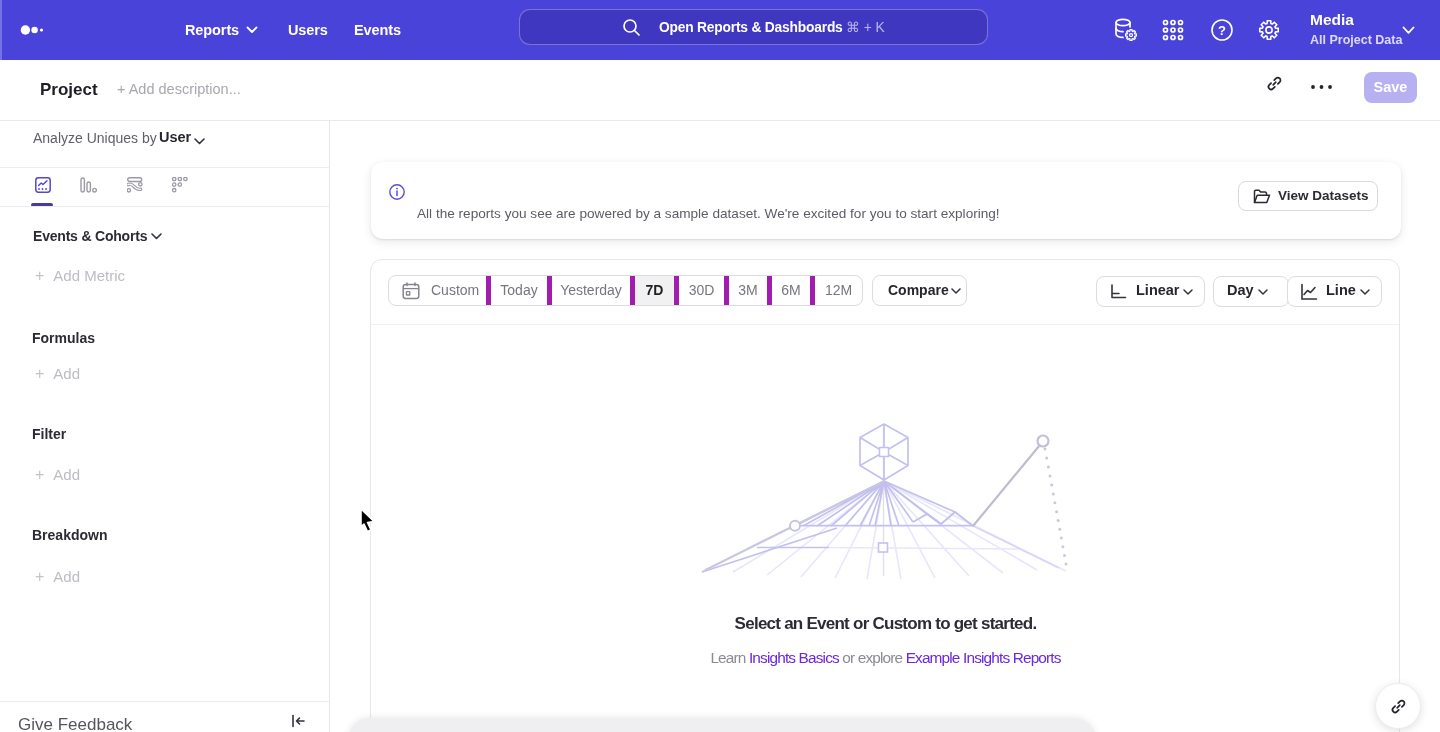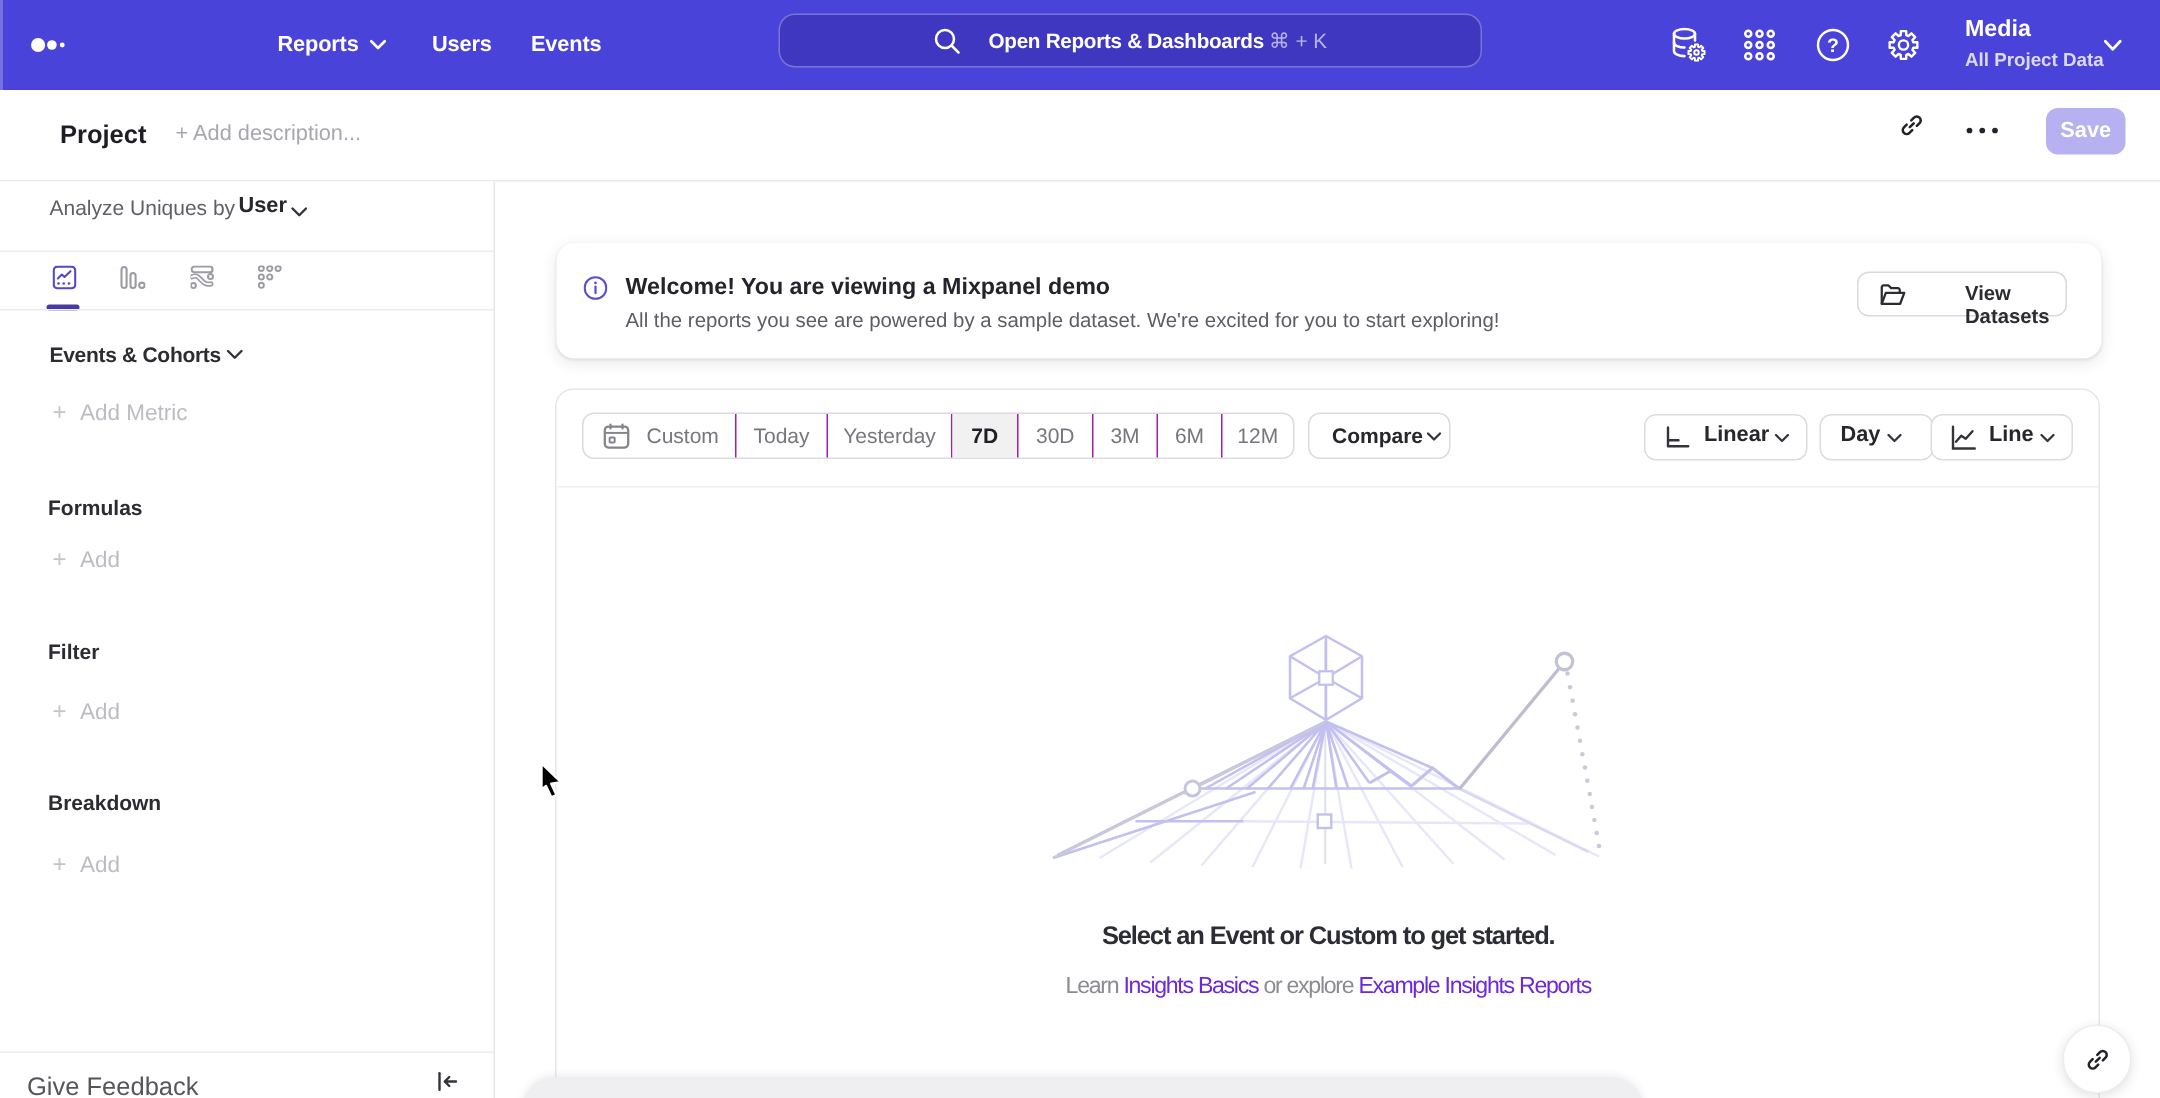--- a/index.html
+++ b/index.html
@@ -27,27 +27,27 @@
   .sb-row1 { position:absolute; left:33px; top:130px; font-size:14px; color:#5f5f68; }
   .divider { position:absolute; background:#ececf0; height:1px; }
   .sb-label { position:absolute; left:32px; font-size:14px; font-weight:700; color:#2b2b33; }
   .sb-add { position:absolute; left:35px; font-size:15px; color:#bcbcc3; }
   .sb-add .plus { font-size:16px; margin-right:9px; color:#c3c3ca; }
 
   #banner { position:absolute; left:371px; top:162px; width:1030px; height:77px; background:#fff; border-radius:12px; box-shadow:0 1px 2px rgba(40,40,60,0.10), 0 3px 10px rgba(40,40,60,0.10); }
   #banner-title { position:absolute; left:417px; top:183px; font-size:15.5px; font-weight:700; color:#23232b; }
   #banner-sub { position:absolute; left:417px; top:206px; font-size:13.6px; color:#5c5c66; }
   #viewds { position:absolute; left:1238px; top:181px; width:140px; height:30px; border:1px solid #d9d9de; border-radius:8px; background:#fff; }
-  #viewds span { position:absolute; left:39px; top:6px; font-size:13.5px; font-weight:700; color:#2b2b33;margin-left:32px; }
+  #viewds span { position:absolute; left:39px; top:6px; font-size:13.5px; font-weight:700; color:#2b2b33; }
 
   #card { position:absolute; left:370px; top:259px; width:1030px; height:500px; background:#fff; border:1px solid #e7e7eb; border-radius:12px; }
 
   
   #seg { position:absolute; left:388px; top:275px; width:475px; height:31px; border:1px solid #dcdce0; border-radius:8px; background:#fff; }
-  .segcell { position:absolute; top:0; height:29px; line-height:29px; text-align:center; font-size:14px; color:#76767e; border-right:1px solid #a21caf; }
+  .segcell { position:absolute; top:0; height:29px; line-height:29px; text-align:center; font-size:14px; color:#76767e; border-right:5px solid #a21caf; }
   .btn { position:absolute; height:31px; border:1px solid #dcdce0; border-radius:8px; background:#fff; font-size:14.5px; font-weight:700; color:#26262c; }
 
   #ctl-divider { position:absolute; left:371px; top:324px; width:1028px; height:1px; background:#f0f0f3; }
 
   #empty-title { position:absolute; left:370px; top:614px; width:1031px; text-align:center; font-size:17px; font-weight:700; color:#2c2c35; letter-spacing:-0.75px; }
   #empty-links { position:absolute; left:370px; top:649px; width:1031px; text-align:center; font-size:15.4px; color:#8b8b94; letter-spacing:-0.85px; }
   #empty-links .lnk { color:#6d28d9; }
 
   #toast { position:absolute; left:348px; top:718px; width:748px; height:30px; background:#efeff2; border-radius:22px 22px 0 0; box-shadow:0 -1px 6px rgba(60,60,80,0.10); }
   #circlebtn { position:absolute; left:1375px; top:683px; width:46px; height:46px; border-radius:50%; background:#fff; border:1px solid #ededf0; box-shadow:0 2px 8px rgba(40,40,60,0.14); }
@@ -199,21 +199,20 @@
 
   <div id="card"></div>
   <div id="ctl-divider"></div>
 
   <div id="banner"></div>
   <svg class="abs" style="left:389px;top:184px" width="16" height="16" viewBox="0 0 16 16">
     <circle cx="8" cy="8" r="7.2" stroke="#584fd2" stroke-width="1.4" fill="none"></circle>
     <circle cx="8" cy="4.6" r="0.9" fill="#584fd2"></circle>
     <path d="M8 7 V11.4" stroke="#584fd2" stroke-width="1.5" stroke-linecap="round"></path>
   </svg>
-  <span id="banner-title">Welcome! You are viewing a Mixpanel demo</span>
   <span id="banner-sub">All the reports you see are powered by a sample dataset. We're excited for you to start exploring!</span>
   <div id="viewds">
     <svg class="abs" style="left:14px;top:7px" width="18" height="16" viewBox="0 0 18 16">
       <path d="M1.5 13.5 V2.5 a1.2 1.2 0 0 1 1.2 -1.2 H6 L7.8 3.1 H12.3 a1.2 1.2 0 0 1 1.2 1.2 V6" stroke="#2b2b33" stroke-width="1.5" fill="none" stroke-linecap="round" stroke-linejoin="round"></path>
       <path d="M1.5 13.5 L4.2 6.3 H16.5 L13.8 13.5 Z" stroke="#2b2b33" stroke-width="1.5" fill="none" stroke-linejoin="round"></path>
     </svg>
     <span>View Datasets</span>
   </div>
 
   <div id="seg">

